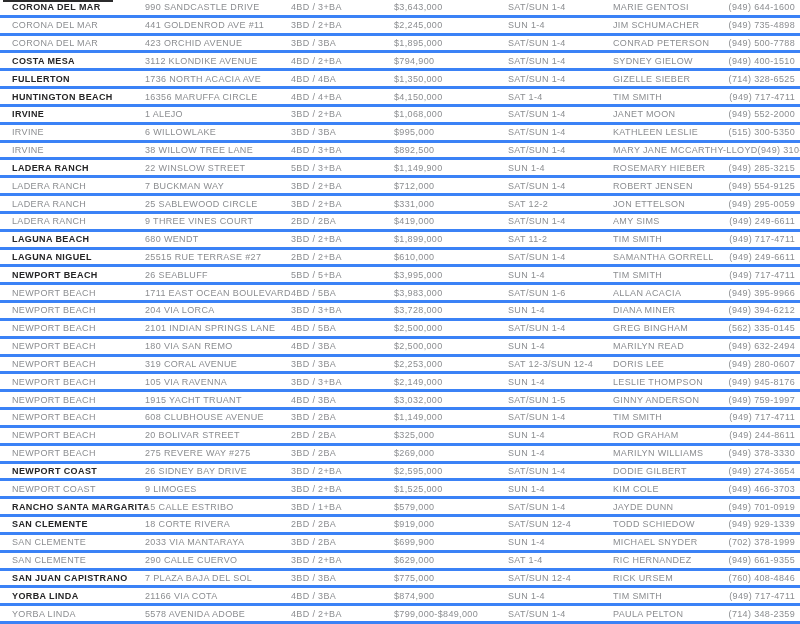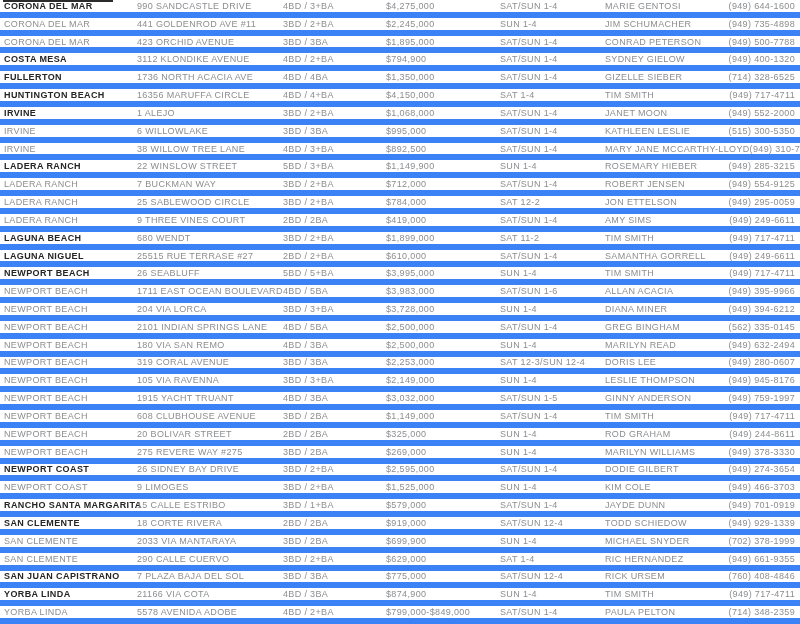--- a/index.html
+++ b/index.html
@@ -30,22 +30,22 @@
     right: 0;
     display: flex;
     flex-direction: column;
   }
   .row {
     box-sizing: border-box;
     height: 17.83px;
     display: grid;
     grid-template-columns: 133px 146px 103px 114px 105px 1fr auto;
     align-items: center;
-    padding: 0 5px 0 4px;
-    border-bottom: 6px solid #3b82f6;
+    padding: 0 5px 0 12px;
+    border-bottom: 3px solid #3b82f6;
   }
   .cell {
     font-size: 9px;
     letter-spacing: 0.35px;
     color: #8b8d90;
     white-space: nowrap;
     overflow: visible;
     line-height: 1;
     padding-top: 1px;
   }
@@ -60,21 +60,21 @@
 </head>
 <body>
 
 <div class="page">
   <div class="header-rule"></div>
   <div class="listing-table" id="listing-table">
       <div class="row group-start">
         <span class="cell city">CORONA DEL MAR</span>
         <span class="cell address">990 SANDCASTLE DRIVE</span>
         <span class="cell beds_baths">4BD / 3+BA</span>
-        <span class="cell price">$4,275,000</span>
+        <span class="cell price">$3,643,000</span>
         <span class="cell open_house">SAT/SUN 1-4</span>
         <span class="cell agent">MARIE GENTOSI</span>
         <span class="cell phone">(949) 644-1600</span>
       </div>
       <div class="row">
         <span class="cell city">CORONA DEL MAR</span>
         <span class="cell address">441 GOLDENROD AVE #11</span>
         <span class="cell beds_baths">3BD / 2+BA</span>
         <span class="cell price">$2,245,000</span>
         <span class="cell open_house">SUN 1-4</span>
@@ -90,21 +90,21 @@
         <span class="cell agent">CONRAD PETERSON</span>
         <span class="cell phone">(949) 500-7788</span>
       </div>
       <div class="row group-start">
         <span class="cell city">COSTA MESA</span>
         <span class="cell address">3112 KLONDIKE AVENUE</span>
         <span class="cell beds_baths">4BD / 2+BA</span>
         <span class="cell price">$794,900</span>
         <span class="cell open_house">SAT/SUN 1-4</span>
         <span class="cell agent">SYDNEY GIELOW</span>
-        <span class="cell phone">(949) 400-1320</span>
+        <span class="cell phone">(949) 400-1510</span>
       </div>
       <div class="row group-start">
         <span class="cell city">FULLERTON</span>
         <span class="cell address">1736 NORTH ACACIA AVE</span>
         <span class="cell beds_baths">4BD / 4BA</span>
         <span class="cell price">$1,350,000</span>
         <span class="cell open_house">SAT/SUN 1-4</span>
         <span class="cell agent">GIZELLE SIEBER</span>
         <span class="cell phone">(714) 328-6525</span>
       </div>
@@ -159,21 +159,21 @@
         <span class="cell beds_baths">3BD / 2+BA</span>
         <span class="cell price">$712,000</span>
         <span class="cell open_house">SAT/SUN 1-4</span>
         <span class="cell agent">ROBERT JENSEN</span>
         <span class="cell phone">(949) 554-9125</span>
       </div>
       <div class="row">
         <span class="cell city">LADERA RANCH</span>
         <span class="cell address">25 SABLEWOOD CIRCLE</span>
         <span class="cell beds_baths">3BD / 2+BA</span>
-        <span class="cell price">$784,000</span>
+        <span class="cell price">$331,000</span>
         <span class="cell open_house">SAT 12-2</span>
         <span class="cell agent">JON ETTELSON</span>
         <span class="cell phone">(949) 295-0059</span>
       </div>
       <div class="row">
         <span class="cell city">LADERA RANCH</span>
         <span class="cell address">9 THREE VINES COURT</span>
         <span class="cell beds_baths">2BD / 2BA</span>
         <span class="cell price">$419,000</span>
         <span class="cell open_house">SAT/SUN 1-4</span>

